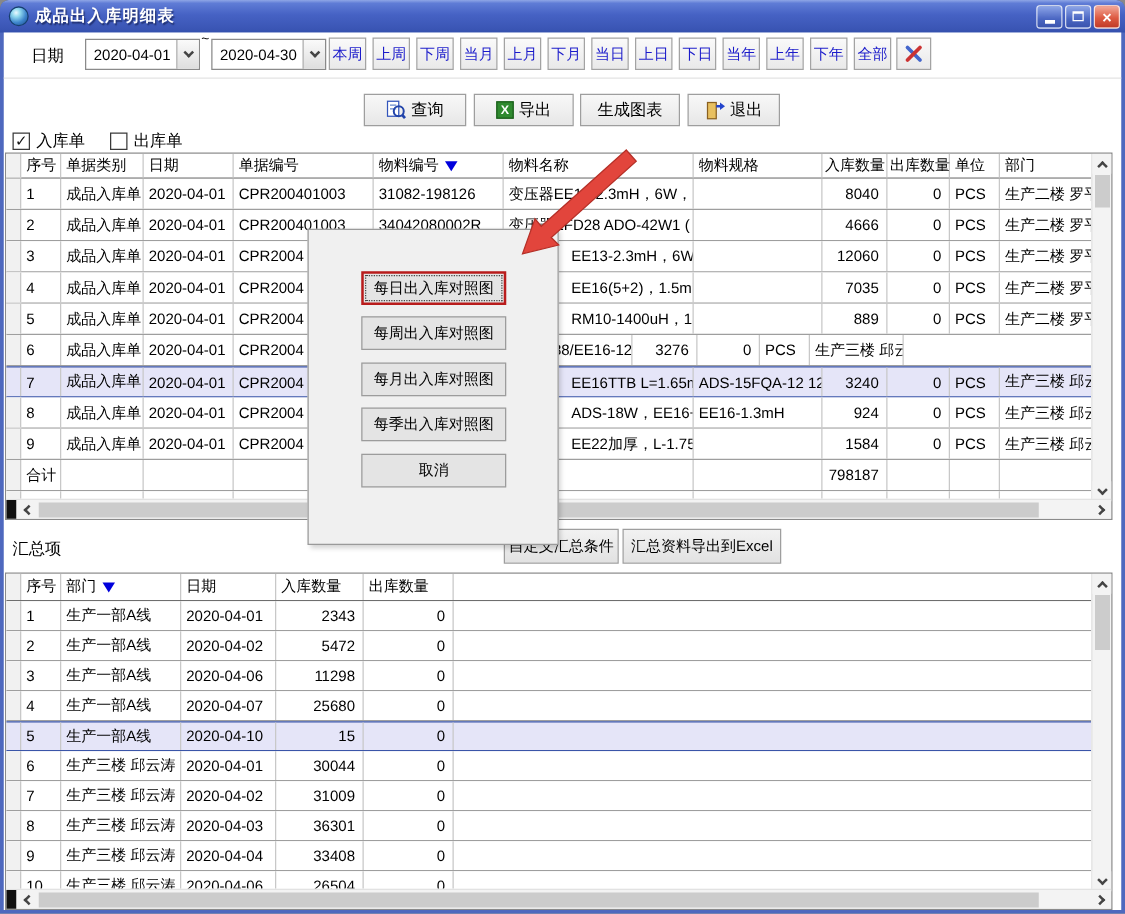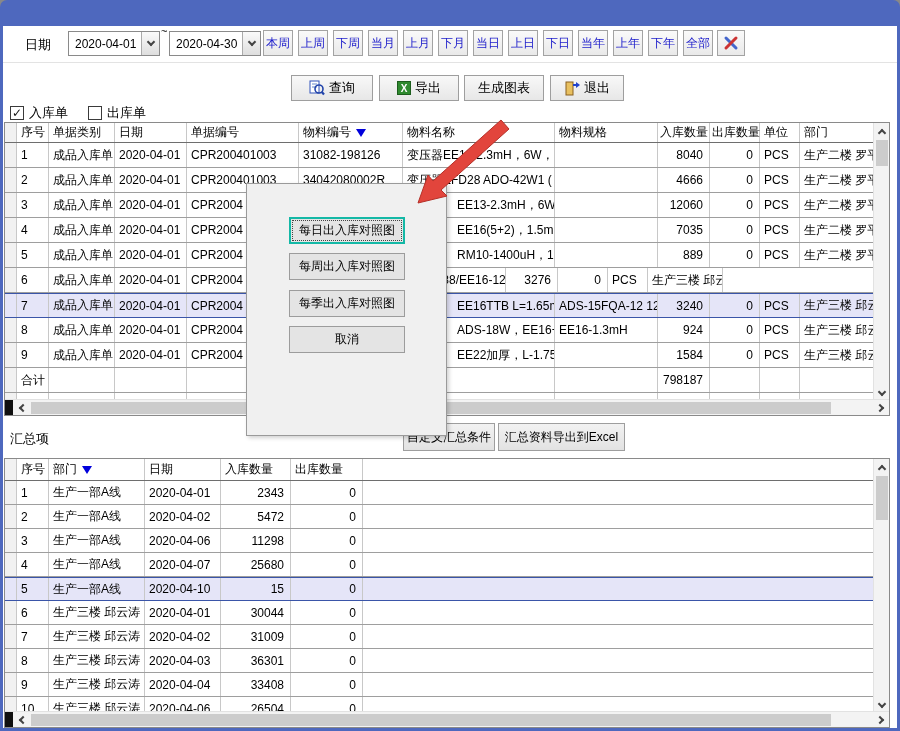--- a/index.html
+++ b/index.html
@@ -92,32 +92,47 @@
   .summary-input { position:absolute; left:50px; top:423px; width:348px; height:27px; background:#35FFFF;
     border:1px solid #9A9A9A; font-size:13px; padding:0 6px; font-family:inherit; color:#000; z-index:3; }
   .sum-btn { position:absolute; top:423px; height:28px; background:linear-gradient(180deg,#F2F2F2,#E2E2E2);
     border:1px solid #9E9E9E; font-size:12px; font-family:inherit; z-index:2; padding:0 3px; }
 
   
   .dialog { position:absolute; left:246px; top:183px; width:201px; height:253px; background:#F0F0F0;
     border:1px solid #9A9A9A; box-shadow:2px 2px 4px rgba(0,0,0,.18); z-index:5; }
   .dlg-btn { position:absolute; left:42px; width:116px; height:27px; background:#E4E4E4; border:1px solid #9C9C9C;
     font-size:12px; font-family:inherit; }
-  .dlg-btn.focused { border:2px solid #14b8a6; }
+  .dlg-btn.focused { border:2px solid #b91c1c; }
   .dlg-btn.focused::after { content:""; position:absolute; inset:1px; border:1px dotted #444; }
   .dlg-btn:nth-child(1){top:33px}.dlg-btn:nth-child(2){top:69px}.dlg-btn:nth-child(3){top:106px}
   .dlg-btn:nth-child(4){top:142px}.dlg-btn:nth-child(5){top:179px}
 
   .arrow-overlay { position:absolute; left:375px; top:108px; z-index:8; pointer-events:none; }
 </style>
 </head>
 <body>
 
 <div class="window">
 
+  <div class="titlebar">
+    <span class="app-icon"></span>
+    <span class="title-text">成品出入库明细表</span>
+    <span class="win-btns">
+      <span class="wbtn minmax">
+          <span class="glyph-min"></span>
+        </span>
+      <span class="wbtn minmax">
+          <span class="glyph-max"></span>
+        </span>
+      <span class="wbtn close">
+          <span class="glyph-close">×</span>
+        </span>
+    </span>
+  </div>
 
   <div class="content-bg"></div>
 
   <span class="lbl" style="left:25px;top:36px;">日期</span>
   <div class="combo" style="left:68px;top:31px;">
     <span class="val">2020-04-01</span>
     <span class="drop">
         <span class="chev down"></span>
       </span>
   </div>
@@ -534,20 +549,21 @@
       <span class="hthumb" style="width:800px;"></span>
       <span class="hbtn" style="margin-left:auto;">
           <span class="chev right"></span>
         </span>
     </div>
   </div>
 
   <div class="dialog" id="dialog">
       <button class="dlg-btn focused">每日出入库对照图</button>
       <button class="dlg-btn">每周出入库对照图</button>
+      <button class="dlg-btn">每月出入库对照图</button>
       <button class="dlg-btn">每季出入库对照图</button>
       <button class="dlg-btn">取消</button>
     </div>
 
   <svg class="arrow-overlay" width="150" height="110">
     <polygon points="126,12 58,73 53,67 43,95 72,88 66,82 134,21" fill="#E2453C" stroke="#B53028" stroke-width="1"></polygon>
   </svg>
 
 </div>
 

